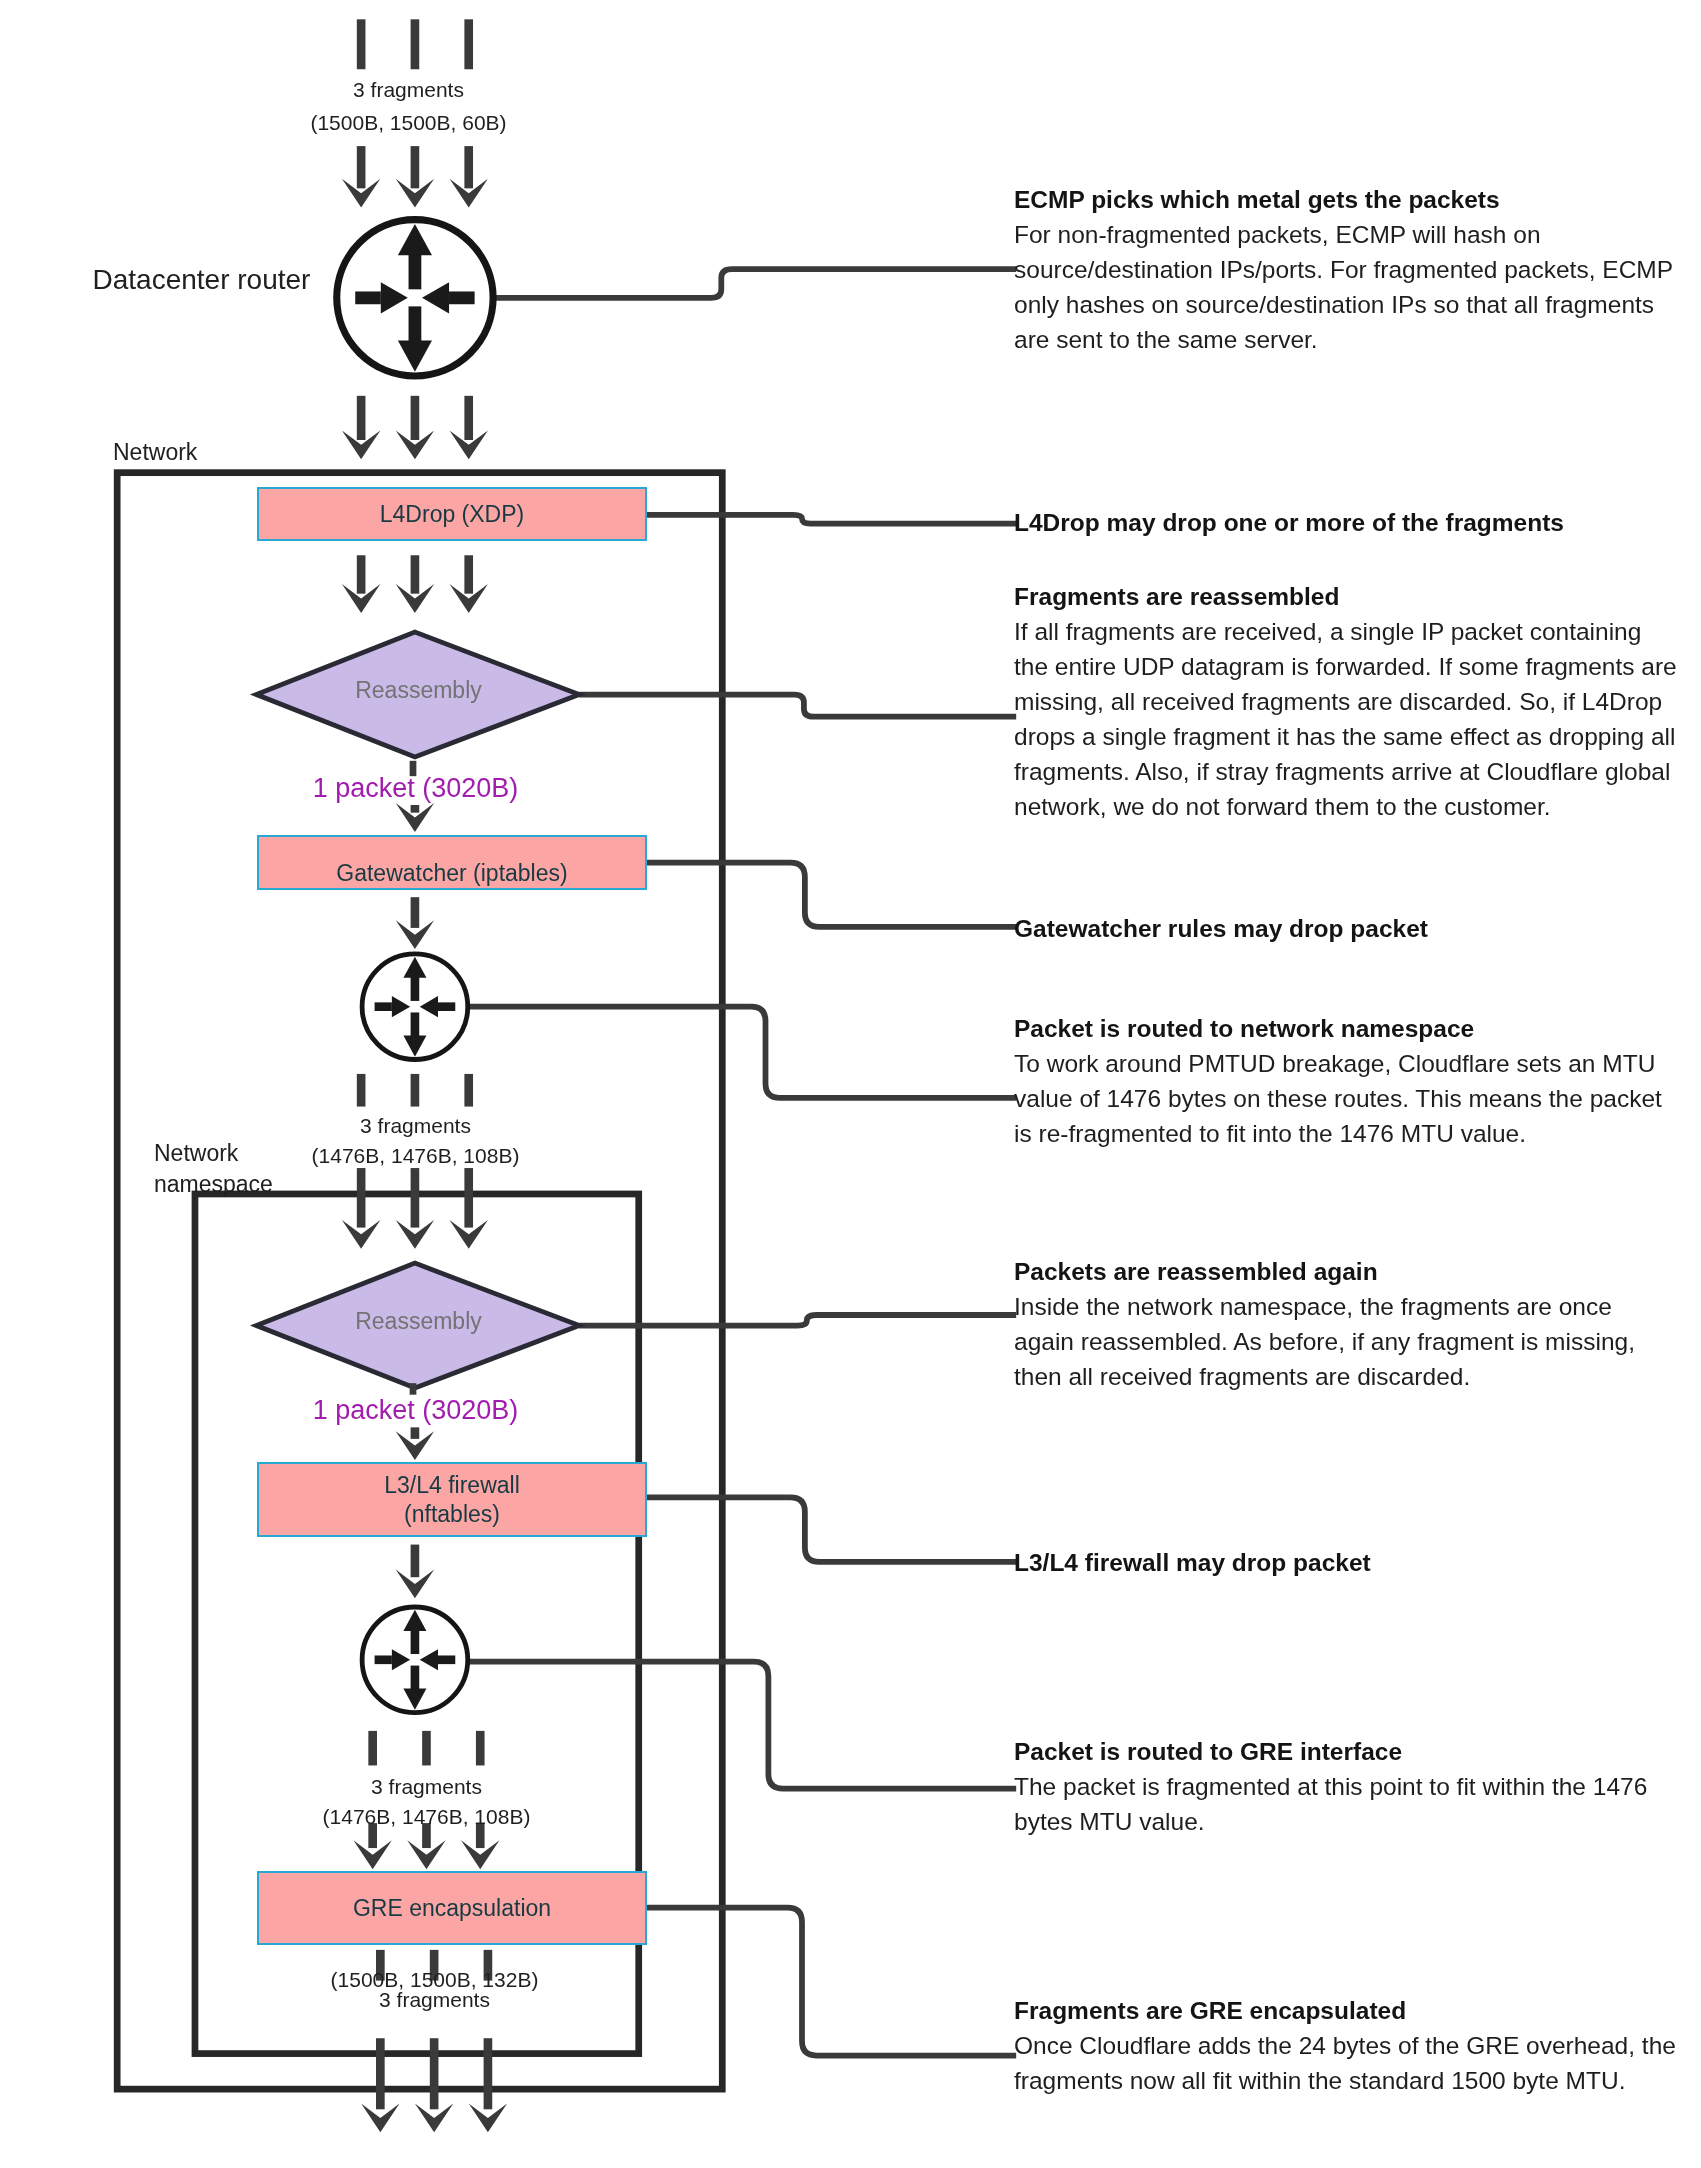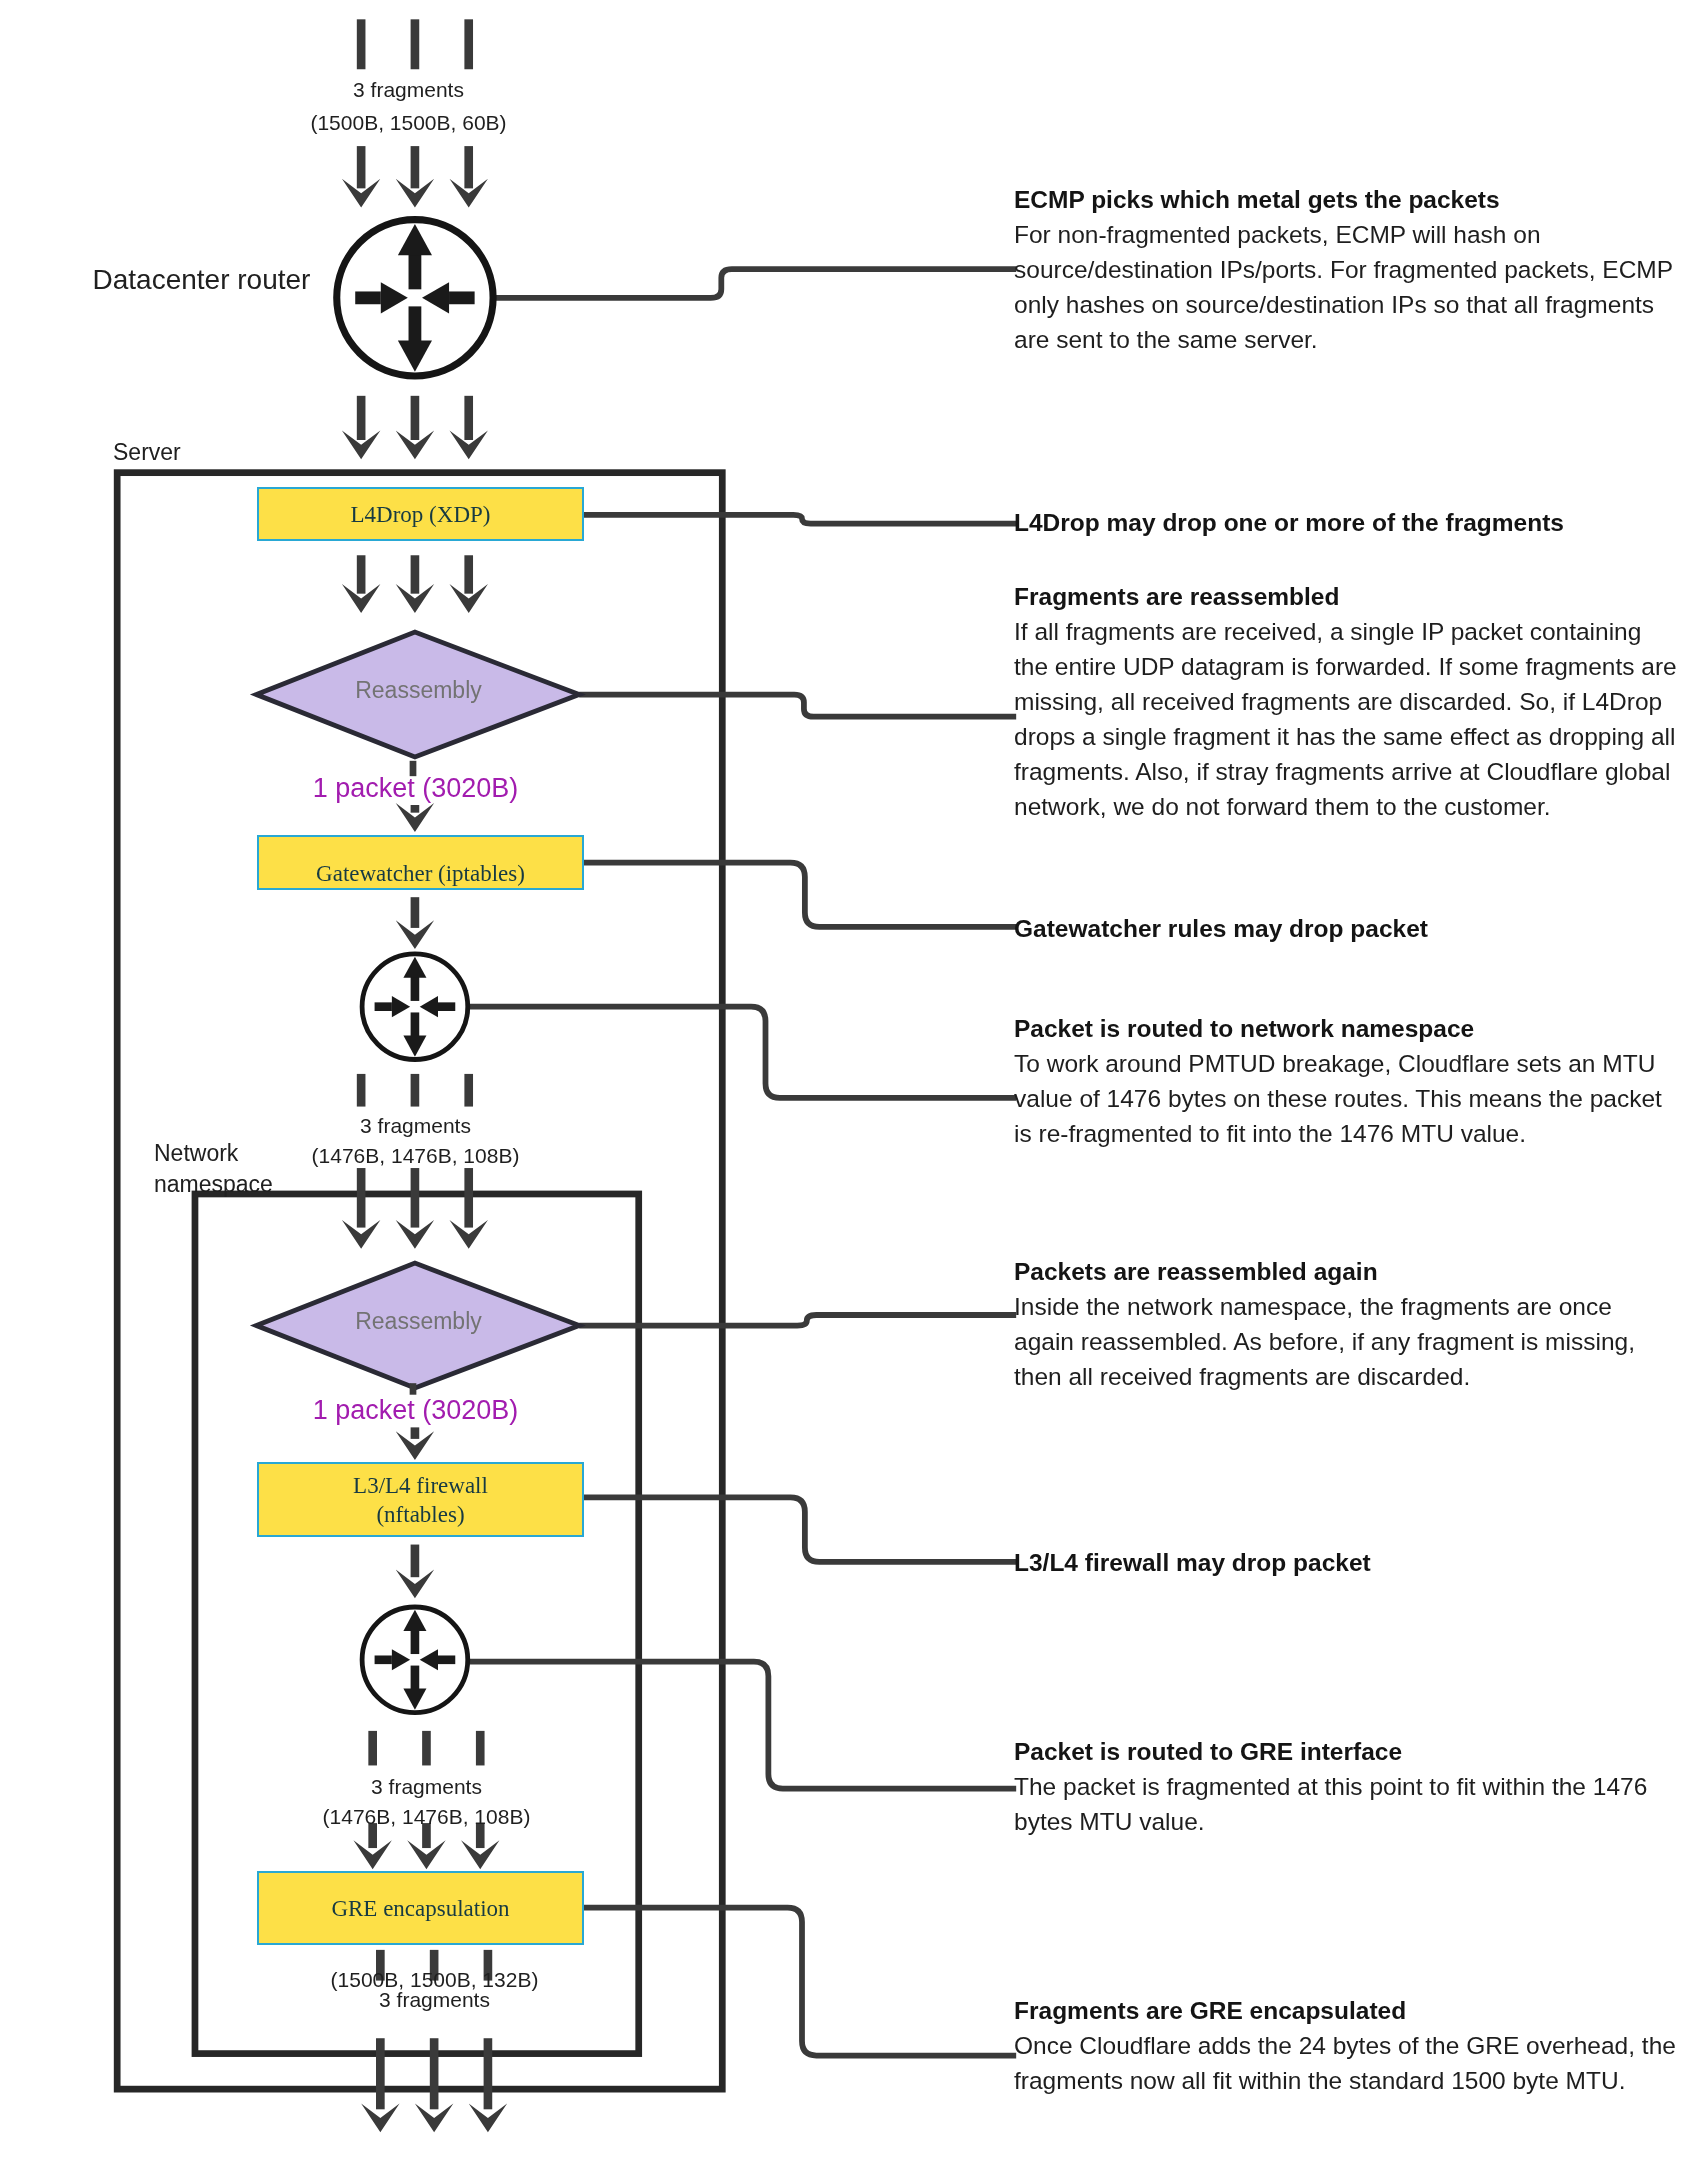--- a/index.html
+++ b/index.html
@@ -6,23 +6,23 @@
   body{font-family:"Liberation Sans", sans-serif;}
   #canvas{position:relative;width:1701px;height:2168px;background:#ffffff;overflow:hidden;}
   #diagram-lines{position:absolute;left:0;top:0;}
   .conn{fill:none;stroke:#3A3A3A;stroke-width:6;}
   .shaft{stroke:#3A3A3A;stroke-width:9;}
   .tick{stroke:#3A3A3A;stroke-width:9;}
   .tick-thin{stroke:#3A3A3A;stroke-width:7;}
   .boxline{fill:none;stroke:#272727;stroke-width:7;}
   .flow-label{position:absolute;width:327px;text-align:center;font-size:21px;line-height:31px;color:#1F1F1F;}
   .packet-label{position:absolute;width:327px;text-align:center;font-size:27px;line-height:33px;color:#a21caf;}
-  .node{position:absolute;left:257px;width:327px;box-sizing:border-box;display:flex;flex-direction:column;
-        align-items:center;justify-content:center;background:#fde047;border:2.9px solid #29A8D4;
-        color:#173A42;font-size:23px;line-height:29px;text-align:center;font-family:Liberation Serif, serif;}
+  .node{position:absolute;left:257px;width:390px;box-sizing:border-box;display:flex;flex-direction:column;
+        align-items:center;justify-content:center;background:#fca5a5;border:2.9px solid #29A8D4;
+        color:#173A42;font-size:23px;line-height:29px;text-align:center;}
   .diamond-label{position:absolute;left:257px;width:323px;text-align:center;font-size:23px;color:#737373;}
   .annot{position:absolute;left:1014px;width:663px;font-size:24.5px;line-height:35px;color:#1E1E1E;}
   .annot-title{font-weight:bold;color:#141414;}
   .side-label{position:absolute;color:#202020;}
 </style>
 </head>
 <body>
 
 <div id="canvas">
 
@@ -162,21 +162,21 @@
       <line class="shaft" x1="396" y1="2122" x2="396" y2="2196"></line>
         <use href="#chev-def" transform="translate(396,2220)"></use>
       <line class="shaft" x1="452" y1="2122" x2="452" y2="2196"></line>
         <use href="#chev-def" transform="translate(452,2220)"></use>
       <line class="shaft" x1="508" y1="2122" x2="508" y2="2196"></line>
         <use href="#chev-def" transform="translate(508,2220)"></use>
     </g>
   </svg>
 
   <div class="side-label" style="left:91px;top:261px;width:221px;text-align:center;font-size:28px;line-height:38px;">Datacenter router</div>
-  <div class="side-label" style="left:113px;top:439px;font-size:23px;">Server</div>
+  <div class="side-label" style="left:113px;top:439px;font-size:23px;">Network</div>
   <div class="side-label" style="left:154px;top:1138px;width:159px;font-size:23px;line-height:31px;">Network namespace</div>
 
   <div class="flow-label" style="left:245px;top:74px;">3 fragments</div>
   <div class="flow-label" style="left:245px;top:107px;">(1500B, 1500B, 60B)</div>
   <div class="packet-label" style="left:252px;top:772px;">1 packet (3020B)</div>
   <div class="flow-label" style="left:252px;top:1110px;">3 fragments</div>
   <div class="flow-label" style="left:252px;top:1140px;">(1476B, 1476B, 108B)</div>
   <div class="packet-label" style="left:252px;top:1394px;">1 packet (3020B)</div>
   <div class="flow-label" style="left:263px;top:1771px;">3 fragments</div>
   <div class="flow-label" style="left:263px;top:1801px;">(1476B, 1476B, 108B)</div>

